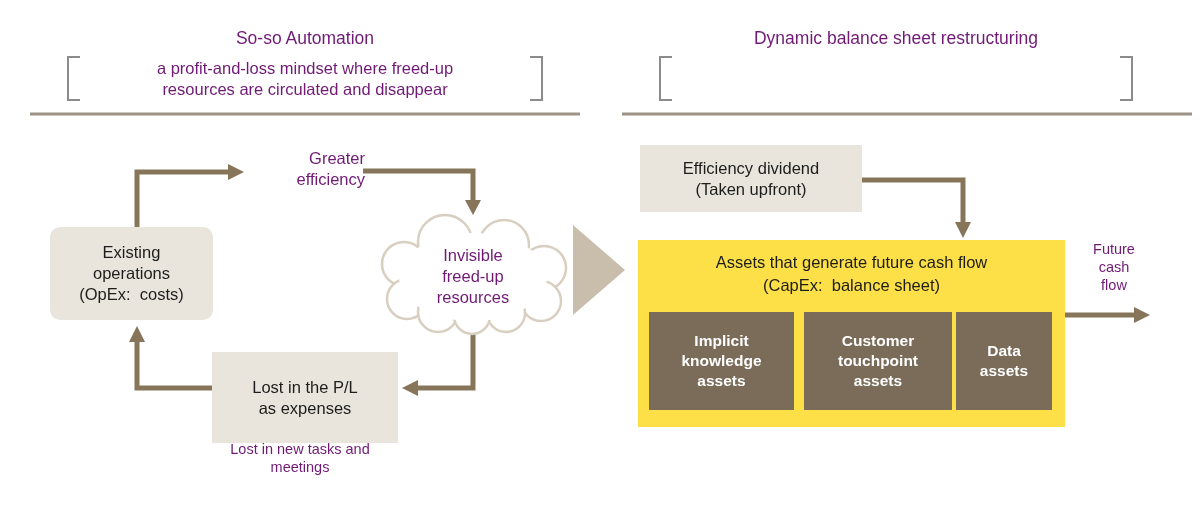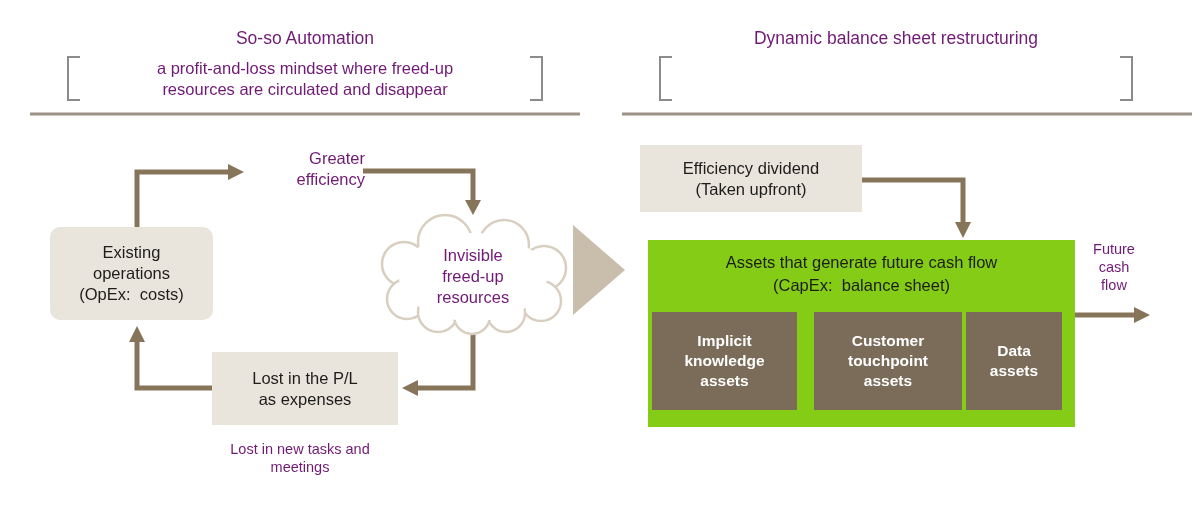--- a/index.html
+++ b/index.html
@@ -12,21 +12,21 @@
     position:absolute;z-index:2;white-space:pre-wrap;text-align:center;
     line-height:1.27;color:#701a75;
   }
   .panel-title{font-size:17.5px;}
   .panel-sub{font-size:16.5px;line-height:21px;}
   .box{
     position:absolute;z-index:2;background:#eae5dc;display:flex;
     align-items:center;justify-content:center;text-align:center;
     white-space:pre-wrap;font-size:16.5px;line-height:1.27;
   }
-  .bigbox{position:absolute;z-index:2;background:#84cc16;margin-left:10px;}
+  .bigbox{position:absolute;z-index:2;background:#fde047;}
   .bigbox-title{
     position:absolute;left:0;top:11px;width:100%;text-align:center;
     white-space:pre-wrap;font-size:16.5px;line-height:1.38;
   }
   .darkbox{
     position:absolute;background:#7a6c59;color:#ffffff;font-weight:bold;
     display:flex;align-items:center;justify-content:center;text-align:center;
     white-space:pre-wrap;font-size:15.5px;line-height:1.3;
   }
   .small{font-size:14.5px;line-height:1.25;}
@@ -90,34 +90,34 @@
 operations
 (OpEx:  costs)</div>
 
   <div class="txt" style="left:240px;top:148px;width:125px;font-size:16.5px;text-align:right;">Greater
 efficiency</div>
 
   <div class="txt" style="left:398px;top:245px;width:150px;font-size:16.5px;">Invisible
 freed-up
 resources</div>
 
-  <div class="box" style="left:212px;top:352px;width:186px;height:73px;">Lost in the P/L
+  <div class="box" style="left:212px;top:352px;width:186px;height:91px;">Lost in the P/L
 as expenses</div>
 
   <div class="txt small" style="left:195px;top:440px;width:210px;">Lost in new tasks and
 meetings</div>
 
   <div class="box" style="left:640px;top:145px;width:222px;height:67px;">Efficiency dividend
 (Taken upfront)</div>
 
 
   <div class="bigbox" style="left:638px;top:240px;width:427px;height:187px;">
     <div class="bigbox-title">Assets that generate future cash flow
 (CapEx:  balance sheet)</div>
-    <div class="darkbox" style="left:4px;top:72px;width:145px;height:98px;">Implicit
+    <div class="darkbox" style="left:11px;top:72px;width:145px;height:98px;">Implicit
 knowledge
 assets</div>
     <div class="darkbox" style="left:166px;top:72px;width:148px;height:98px;">Customer
 touchpoint
 assets</div>
     <div class="darkbox" style="left:318px;top:72px;width:96px;height:98px;">Data
 assets</div>
   </div>
 
   <div class="txt small" style="left:1078px;top:240px;width:72px;">Future

